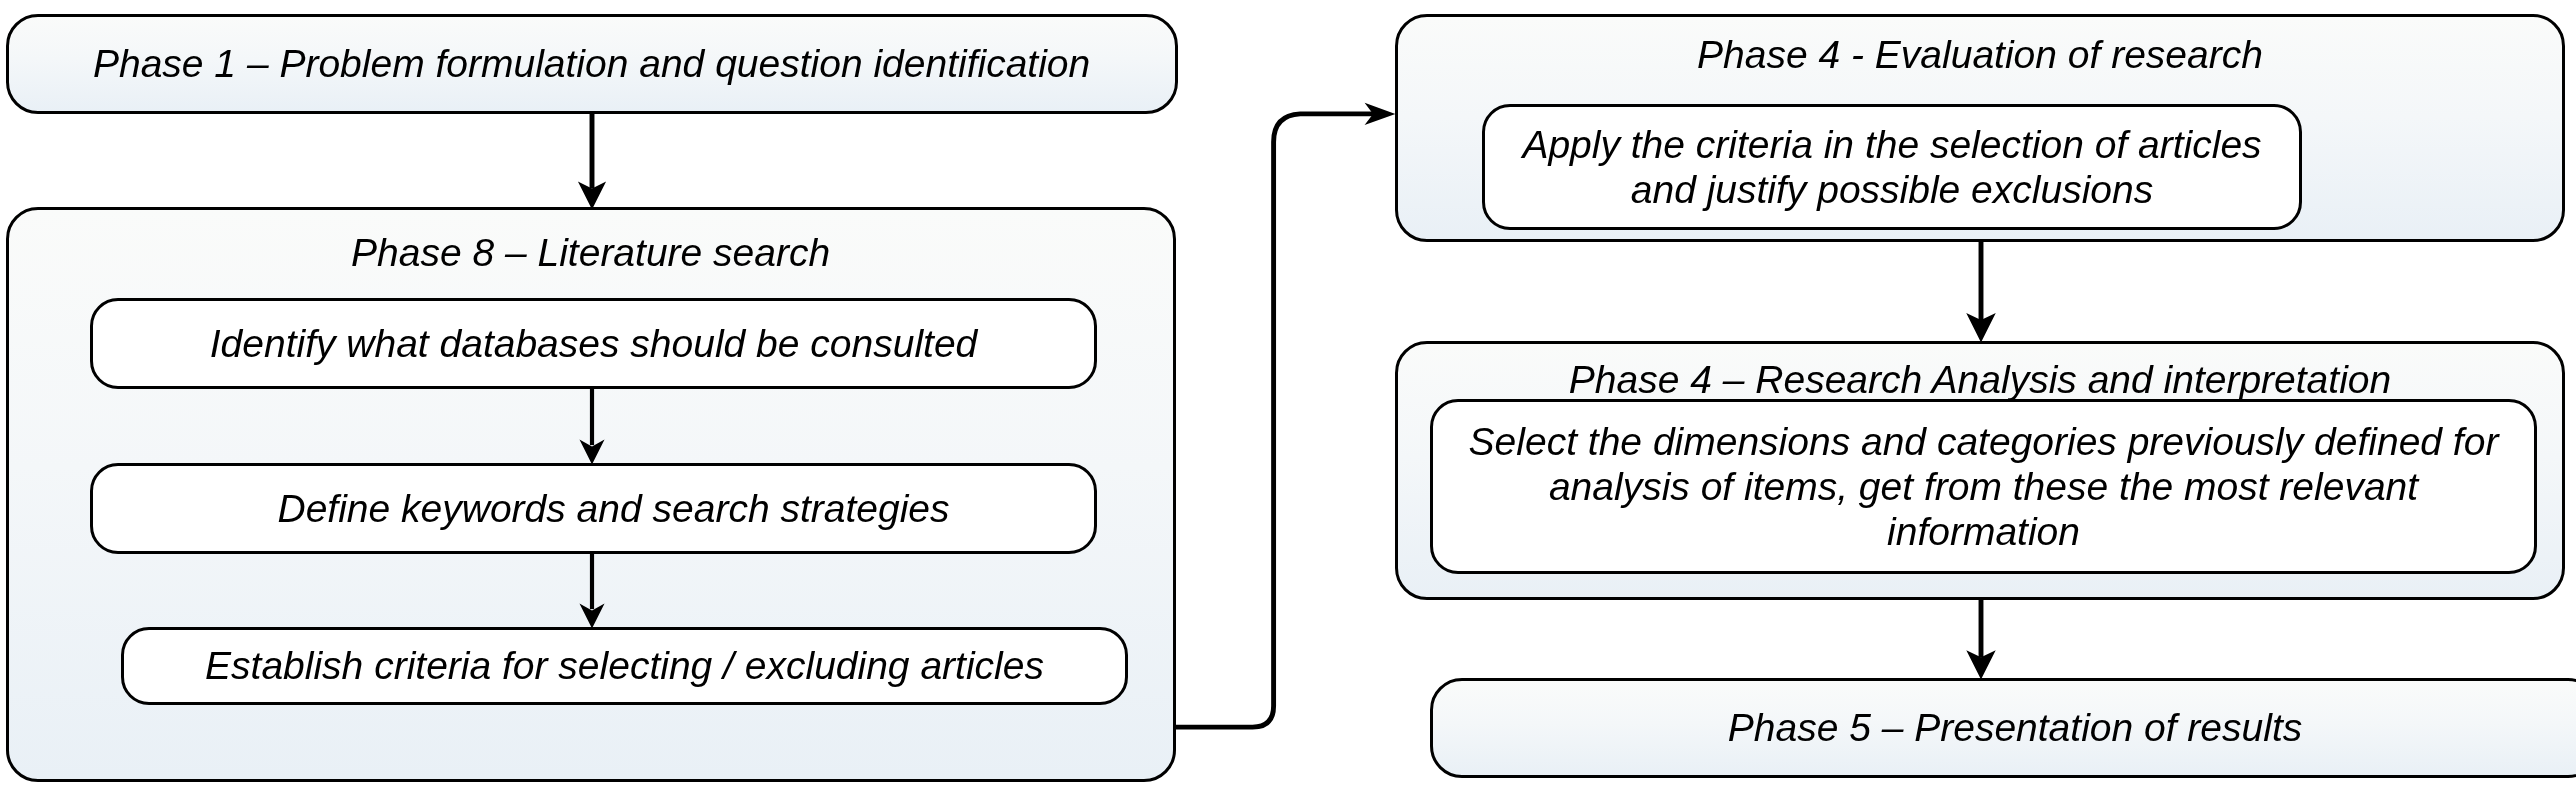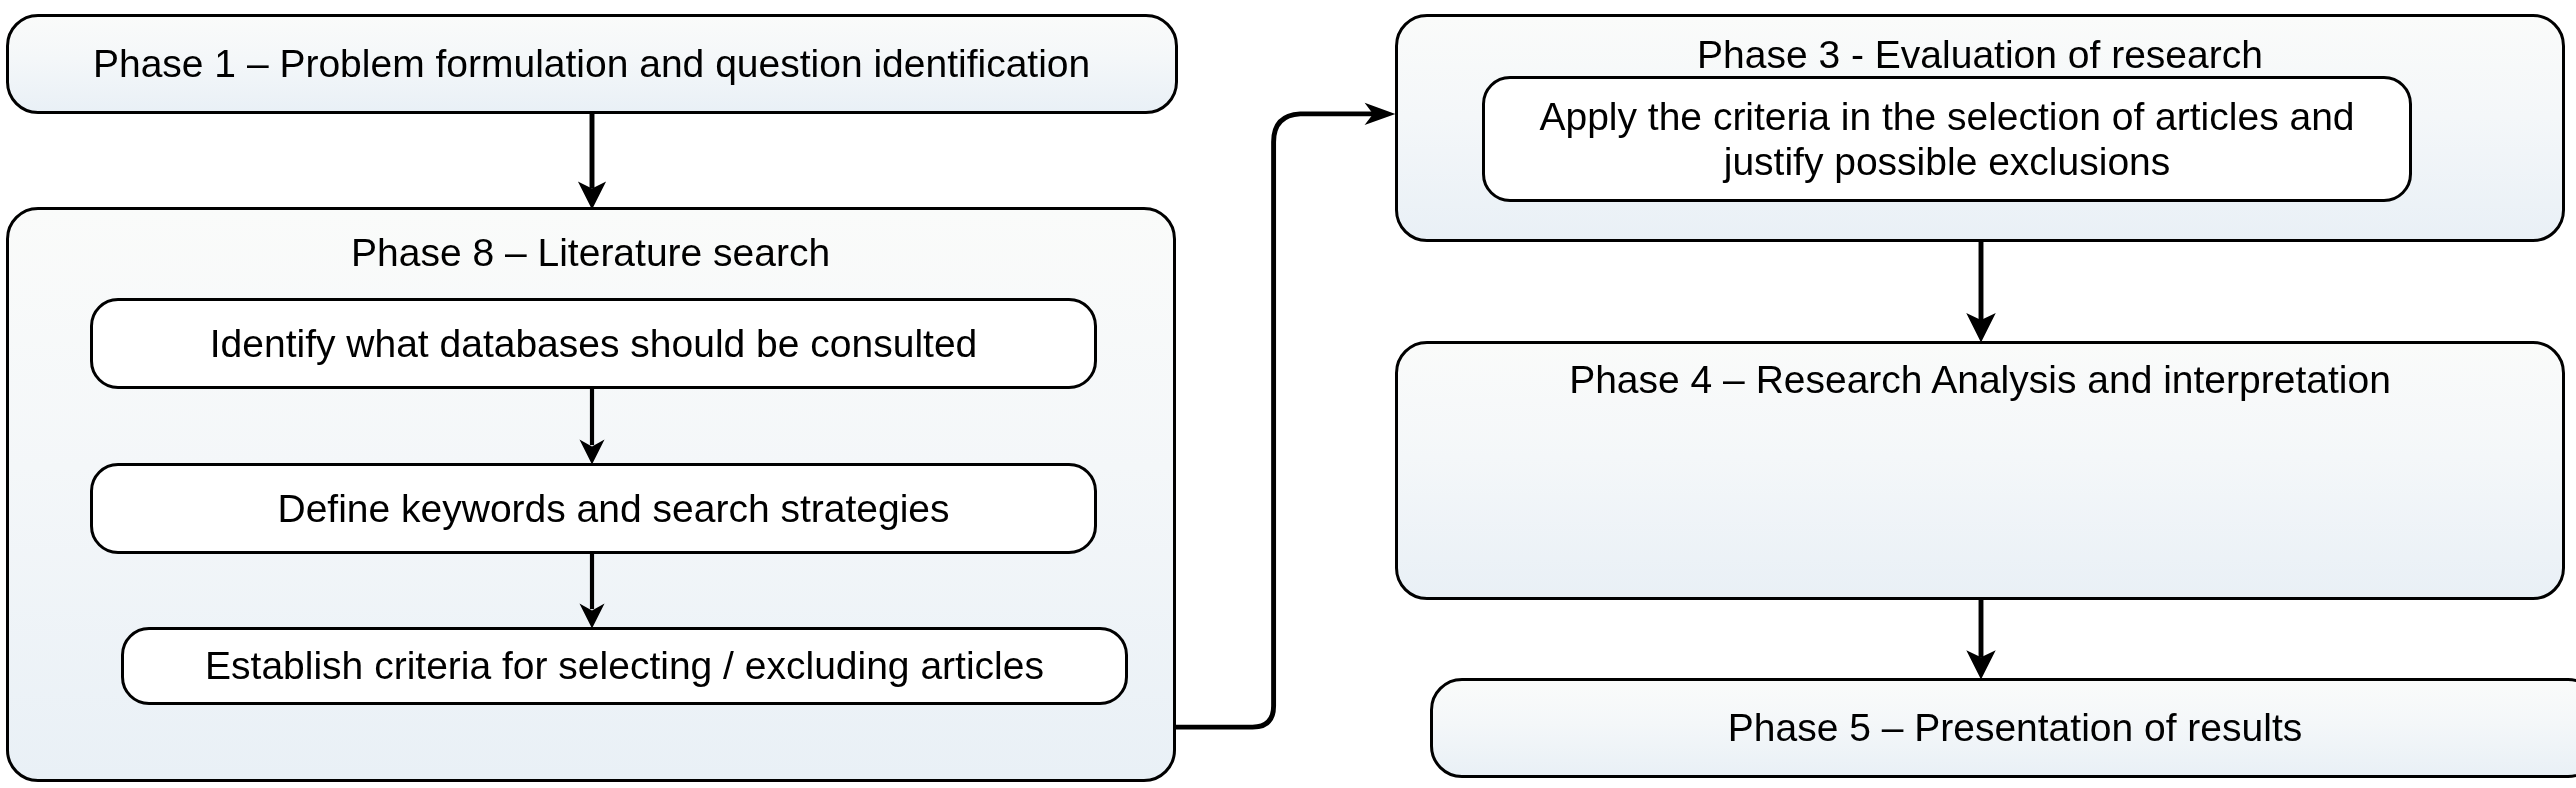--- a/index.html
+++ b/index.html
@@ -20,20 +20,21 @@
   
   .node {
     position: absolute;
     box-sizing: border-box;
     border: 3.5px solid #000000;
     border-radius: 32px;
     display: flex;
     align-items: center;
     justify-content: center;
     text-align: center;
+    font-style: italic;
   }
   .node.container {
     background: linear-gradient(to bottom, #fafbfa 0%, #f4f7f9 45%, #e9f0f6 100%);
     align-items: flex-start;
     justify-content: center;
   }
   .node.leaf {
     background: #ffffff;
     border-radius: 28px;
   }
@@ -113,38 +114,41 @@
   </div>
 
   <div class="conn" style="left:1170px; top:98px; width:231px; height:638px;">
     <svg width="231" height="638" viewBox="0 0 330 910">
       <path d="M 6 898 L 118 898 Q 148 898 148 868 L 148 62 Q 148 24 186 22 L 300 22" fill="none" stroke="#000" stroke-width="7" stroke-linecap="butt"></path>
       <polygon points="322,22 278,38 290,22 278,6" fill="#000"></polygon>
     </svg>
   </div>
 
   <div class="node container" style="left:1395px; top:14px; width:1170px; height:228px; padding-top:15.4px;">
-    <span class="label title-label">Phase 3 - Evaluation of research</span>
+    <span class="label title-label">Phase 4 - Evaluation of research</span>
   </div>
 
-  <div class="node leaf" style="left:1482px; top:76px; width:930px; height:126px;">
+  <div class="node leaf" style="left:1482px; top:104px; width:820px; height:126px;">
     <span class="label leaf-label">Apply the criteria in the selection of articles and justify possible exclusions</span>
   </div>
 
   <div class="conn" style="left:1964px; top:240px; width:34px; height:104px;">
     <svg width="34" height="104" viewBox="0 0 48 148">
       <line x1="24" y1="0" x2="24" y2="114" stroke="#000" stroke-width="7"></line>
       <polygon points="24,146 3,104 24,114 45,104" fill="#000"></polygon>
     </svg>
   </div>
 
   <div class="node container" style="left:1395px; top:341px; width:1170px; height:259px; padding-top:12.6px;">
     <span class="label title-label">Phase 4 – Research Analysis and interpretation</span>
   </div>
 
+  <div class="node leaf" style="left:1430px; top:399px; width:1107px; height:175px;">
+    <span class="label leaf-label">Select the dimensions and categories previously defined for analysis of items, get from these the most relevant information</span>
+  </div>
 
   <div class="conn" style="left:1964px; top:597px; width:34px; height:84px;">
     <svg width="34" height="84" viewBox="0 0 48 120">
       <line x1="24" y1="0" x2="24" y2="86" stroke="#000" stroke-width="7"></line>
       <polygon points="24,118 3,76 24,86 45,76" fill="#000"></polygon>
     </svg>
   </div>
 
   <div class="node plain" style="left:1395px; top:678px; width:1170px; height:100px;margin-left:35px;">
     <span class="label title-label">Phase 5 – Presentation of results</span>

